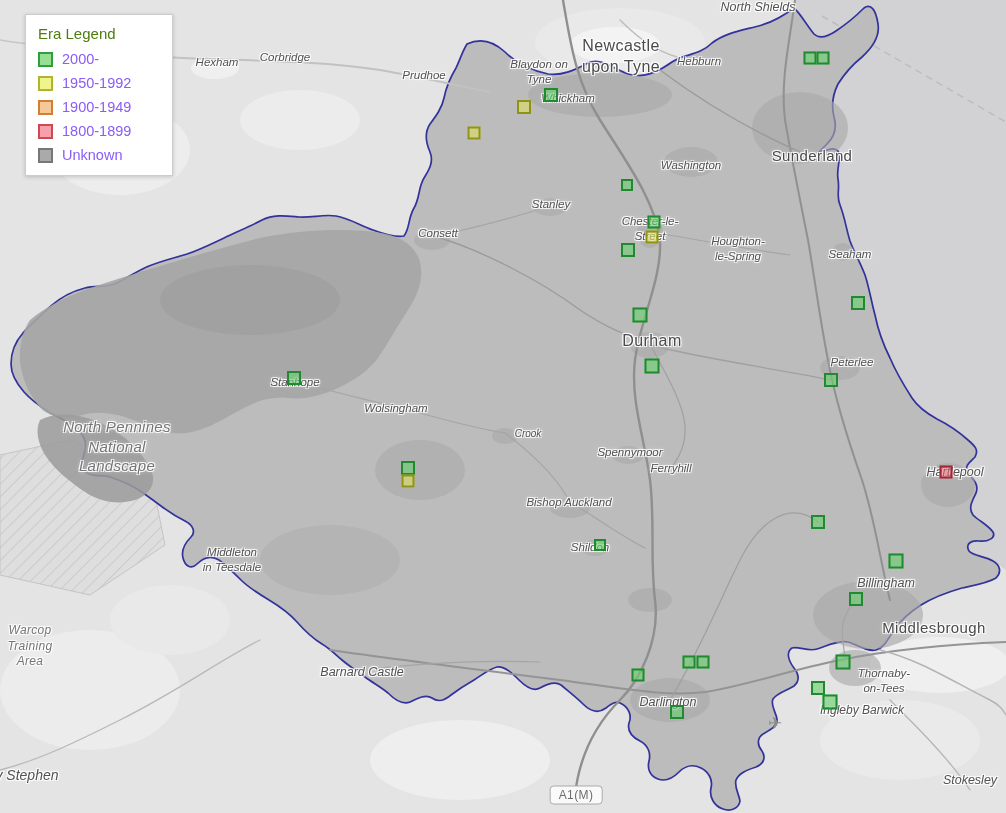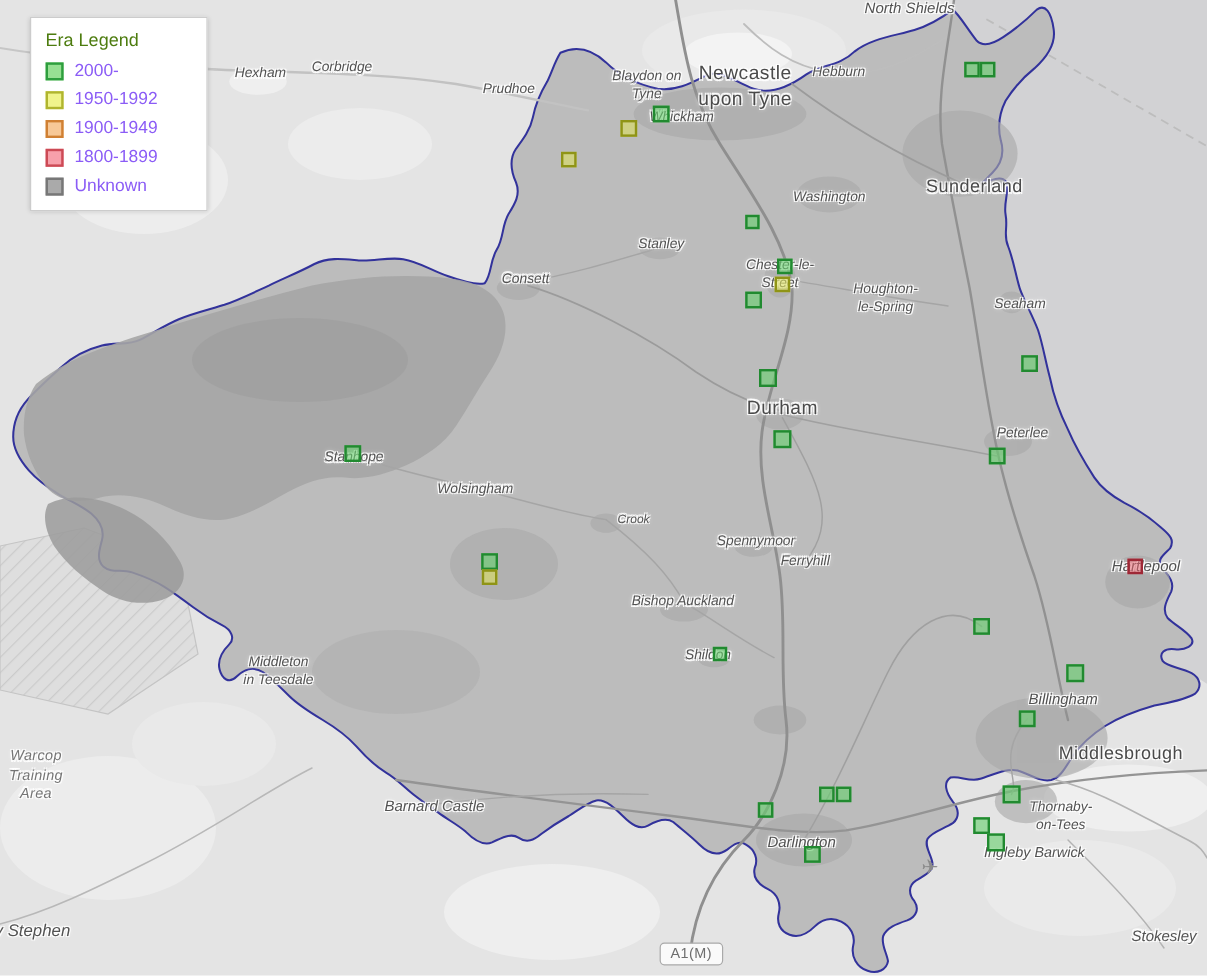--- a/index.html
+++ b/index.html
@@ -197,21 +197,21 @@
           <span class="swatch" style="background: rgb(170, 170, 170); border-color: rgb(119, 119, 119);"></span>
           <span class="legend-label">Unknown</span>
         </div>
       </div>
   </div>
 
   <div class="shield" style="left:576px;top:781px;">A1(M)</div>
 
   <div class="plane" style="left:775px;top:723px;">✈</div>
 
-<div class="map-label city" style="left: 621px; top: 73px; font-size: 16px;">Newcastle
+<div class="map-label city" style="left: 621px; top: 57px; font-size: 16px;">Newcastle
 upon Tyne</div>
     <div class="map-label city" style="left: 812px; top: 156px; font-size: 15px;">Sunderland</div>
     <div class="map-label city" style="left: 652px; top: 341px; font-size: 16px;">Durham</div>
     <div class="map-label city" style="left: 934px; top: 628px; font-size: 15px;">Middlesbrough</div>
     <div class="map-label town" style="left: 217px; top: 62px; font-size: 11.5px;">Hexham</div>
     <div class="map-label town" style="left: 285px; top: 57px; font-size: 11.5px;">Corbridge</div>
     <div class="map-label town" style="left: 758px; top: 7px; font-size: 12.5px;">North Shields</div>
     <div class="map-label town" style="left: 699px; top: 61px; font-size: 11.5px;">Hebburn</div>
     <div class="map-label town" style="left: 539px; top: 72px; font-size: 11.5px;">Blaydon on
 Tyne</div>
@@ -237,20 +237,23 @@
 in Teesdale</div>
     <div class="map-label town" style="left: 362px; top: 672px; font-size: 12.5px;">Barnard Castle</div>
     <div class="map-label town" style="left: 668px; top: 702px; font-size: 12.5px;">Darlington</div>
     <div class="map-label town" style="left: 886px; top: 583px; font-size: 12.5px;">Billingham</div>
     <div class="map-label town" style="left: 884px; top: 681px; font-size: 11.5px;">Thornaby-
 on-Tees</div>
     <div class="map-label town" style="left: 862px; top: 711px; font-size: 12px;">Ingleby Barwick</div>
     <div class="map-label town" style="left: 970px; top: 780px; font-size: 12.5px;">Stokesley</div>
     <div class="map-label town" style="left: 27px; top: 775px; font-size: 14px;">y Stephen</div>
     <div class="map-label town" style="left: 955px; top: 472px; font-size: 12.5px;">Hartlepool</div>
+    <div class="map-label area" style="left: 117px; top: 446px; font-size: 15px;">North Pennines
+National
+Landscape</div>
     <div class="map-label area" style="left: 30px; top: 601px; font-size: 12px; margin-top: 45px;">Warcop
 Training
 Area</div>
     <div class="marker" title="2000-" style="left: 810px; top: 58px; width: 13px; height: 13px; background: rgba(105, 208, 112, 0.62); border-color: rgb(33, 138, 48);"></div>
     <div class="marker" title="2000-" style="left: 823px; top: 58px; width: 13px; height: 13px; background: rgba(105, 208, 112, 0.62); border-color: rgb(33, 138, 48);"></div>
     <div class="marker" title="2000-" style="left: 551px; top: 95px; width: 14px; height: 14px; background: rgba(105, 208, 112, 0.62); border-color: rgb(33, 138, 48);"></div>
     <div class="marker" title="1950-1999" style="left: 524px; top: 107px; width: 14px; height: 14px; background: rgba(219, 222, 98, 0.62); border-color: rgb(143, 148, 22);"></div>
     <div class="marker" title="1950-1999" style="left: 474px; top: 133px; width: 13px; height: 13px; background: rgba(219, 222, 98, 0.62); border-color: rgb(143, 148, 22);"></div>
     <div class="marker" title="2000-" style="left: 627px; top: 185px; width: 12px; height: 12px; background: rgba(105, 208, 112, 0.62); border-color: rgb(33, 138, 48);"></div>
     <div class="marker" title="2000-" style="left: 654px; top: 222px; width: 13px; height: 13px; background: rgba(105, 208, 112, 0.62); border-color: rgb(33, 138, 48);"></div>

